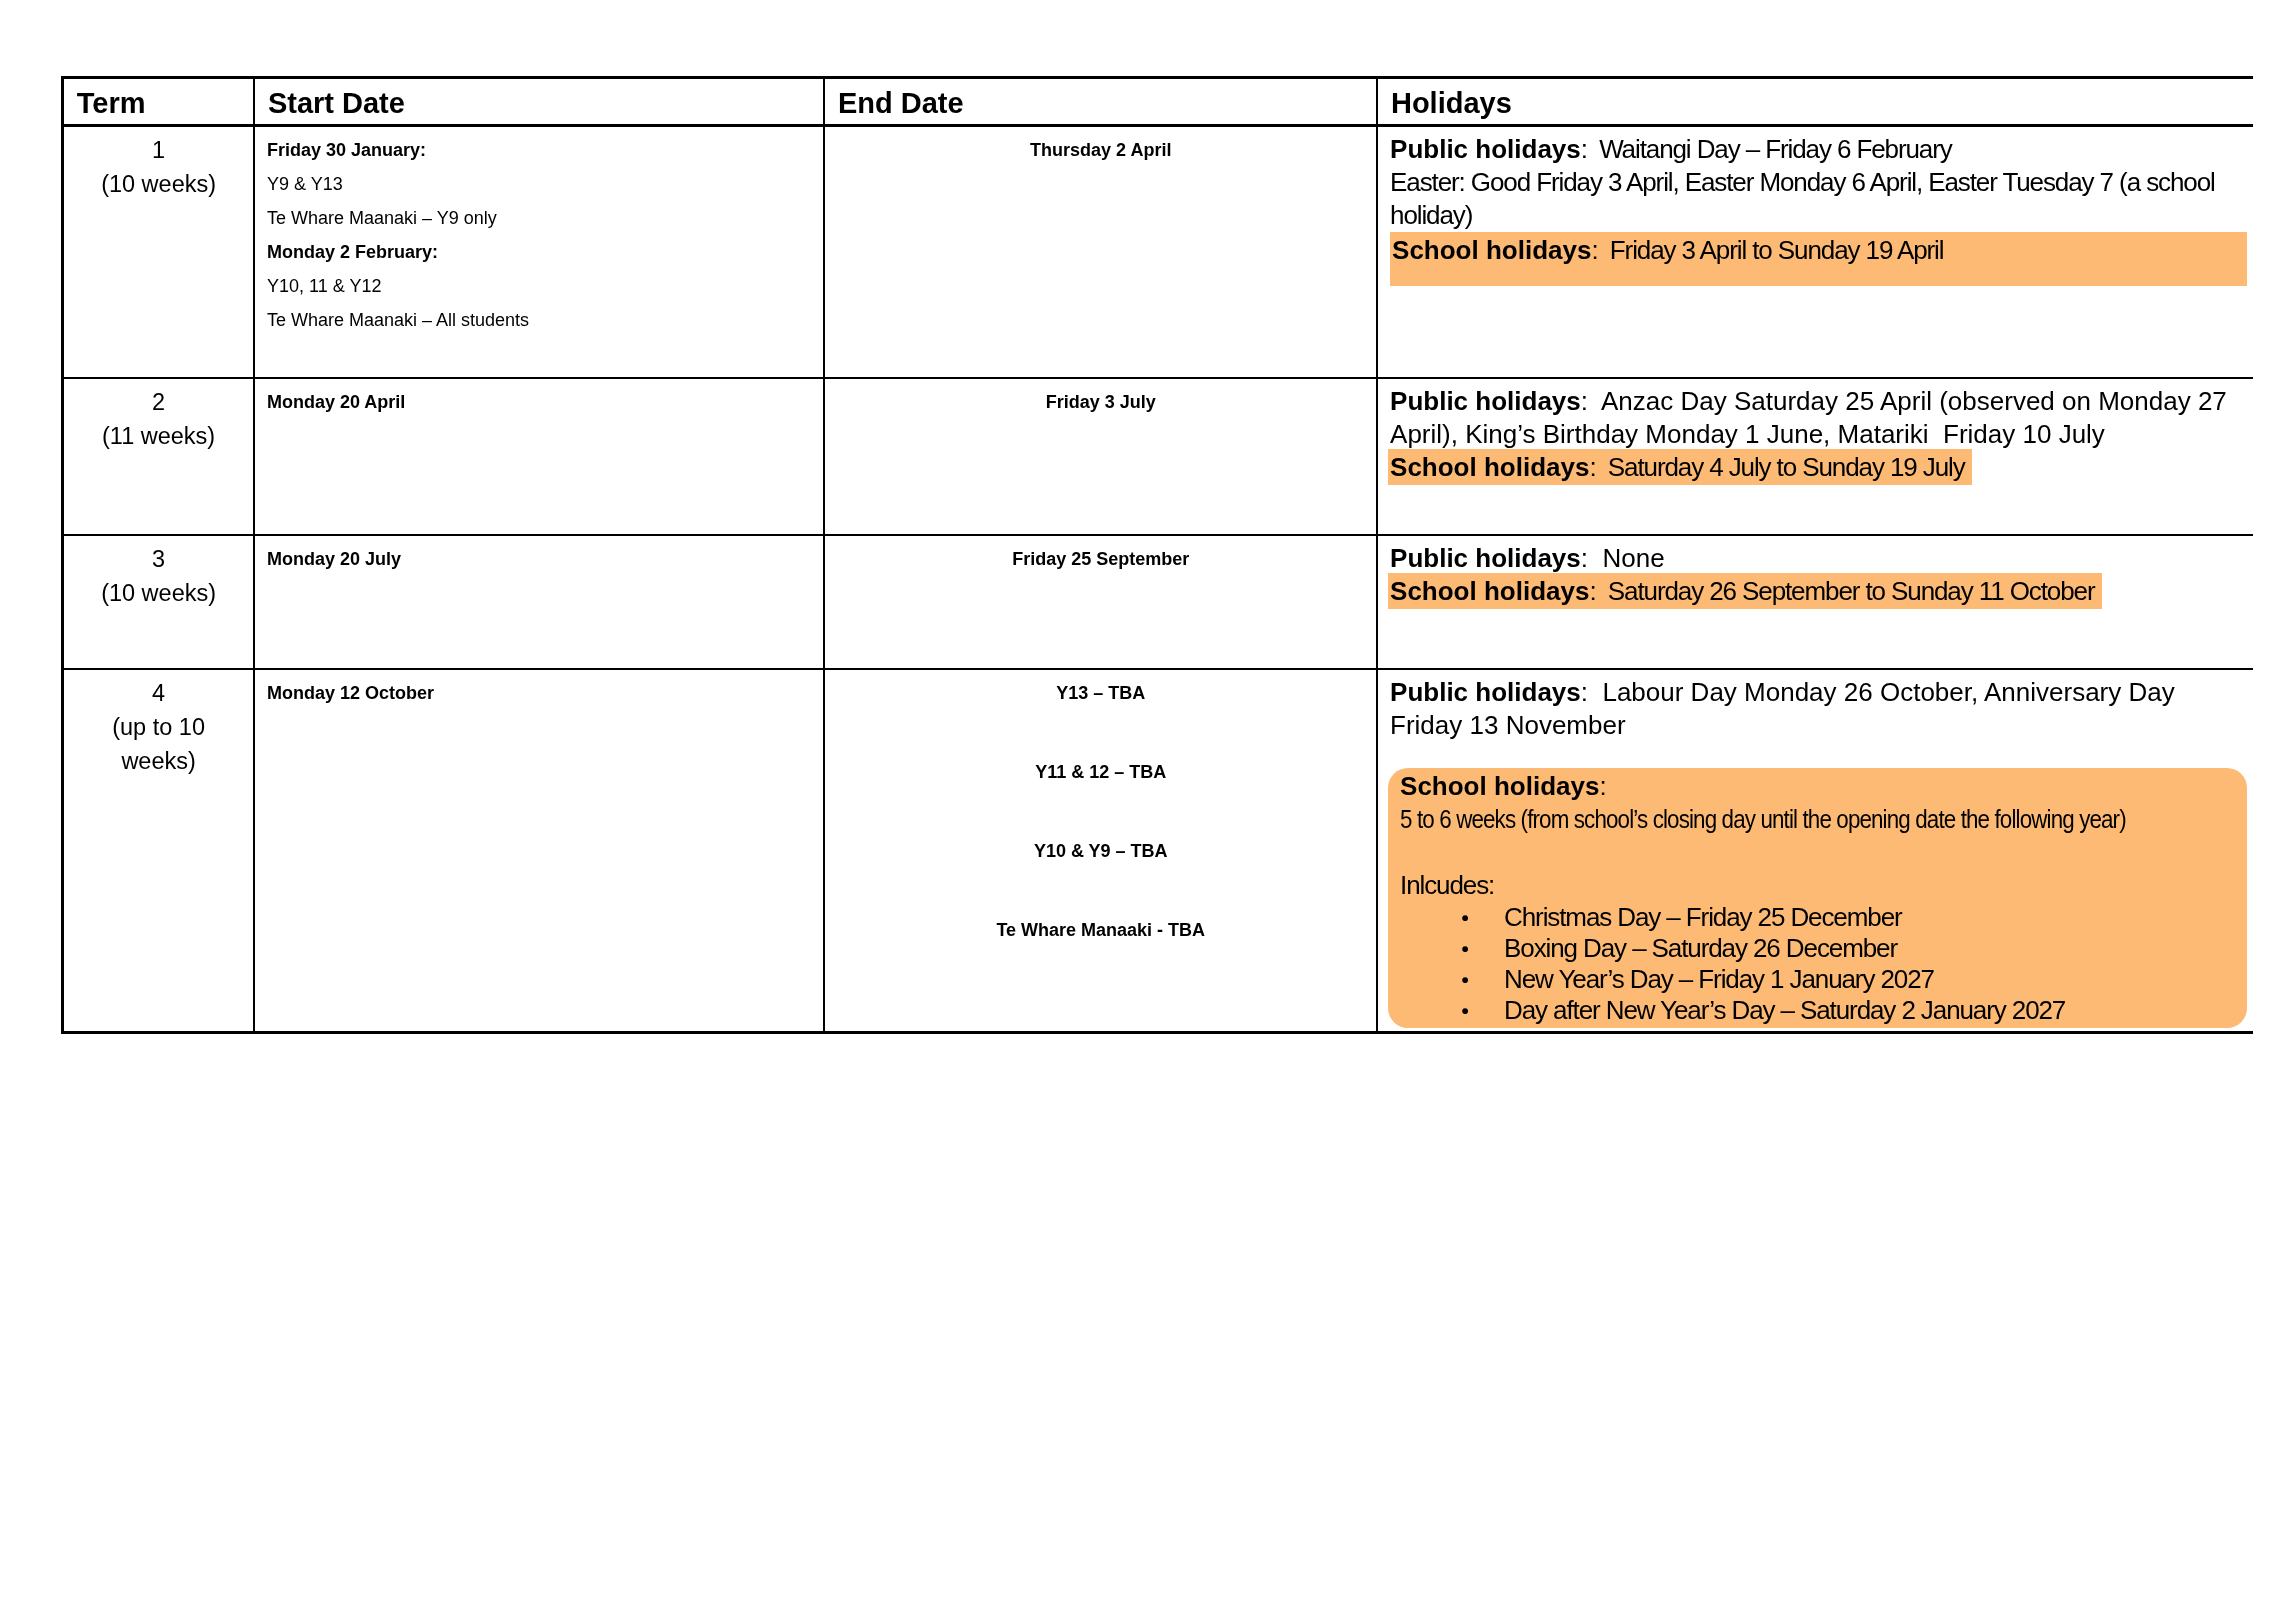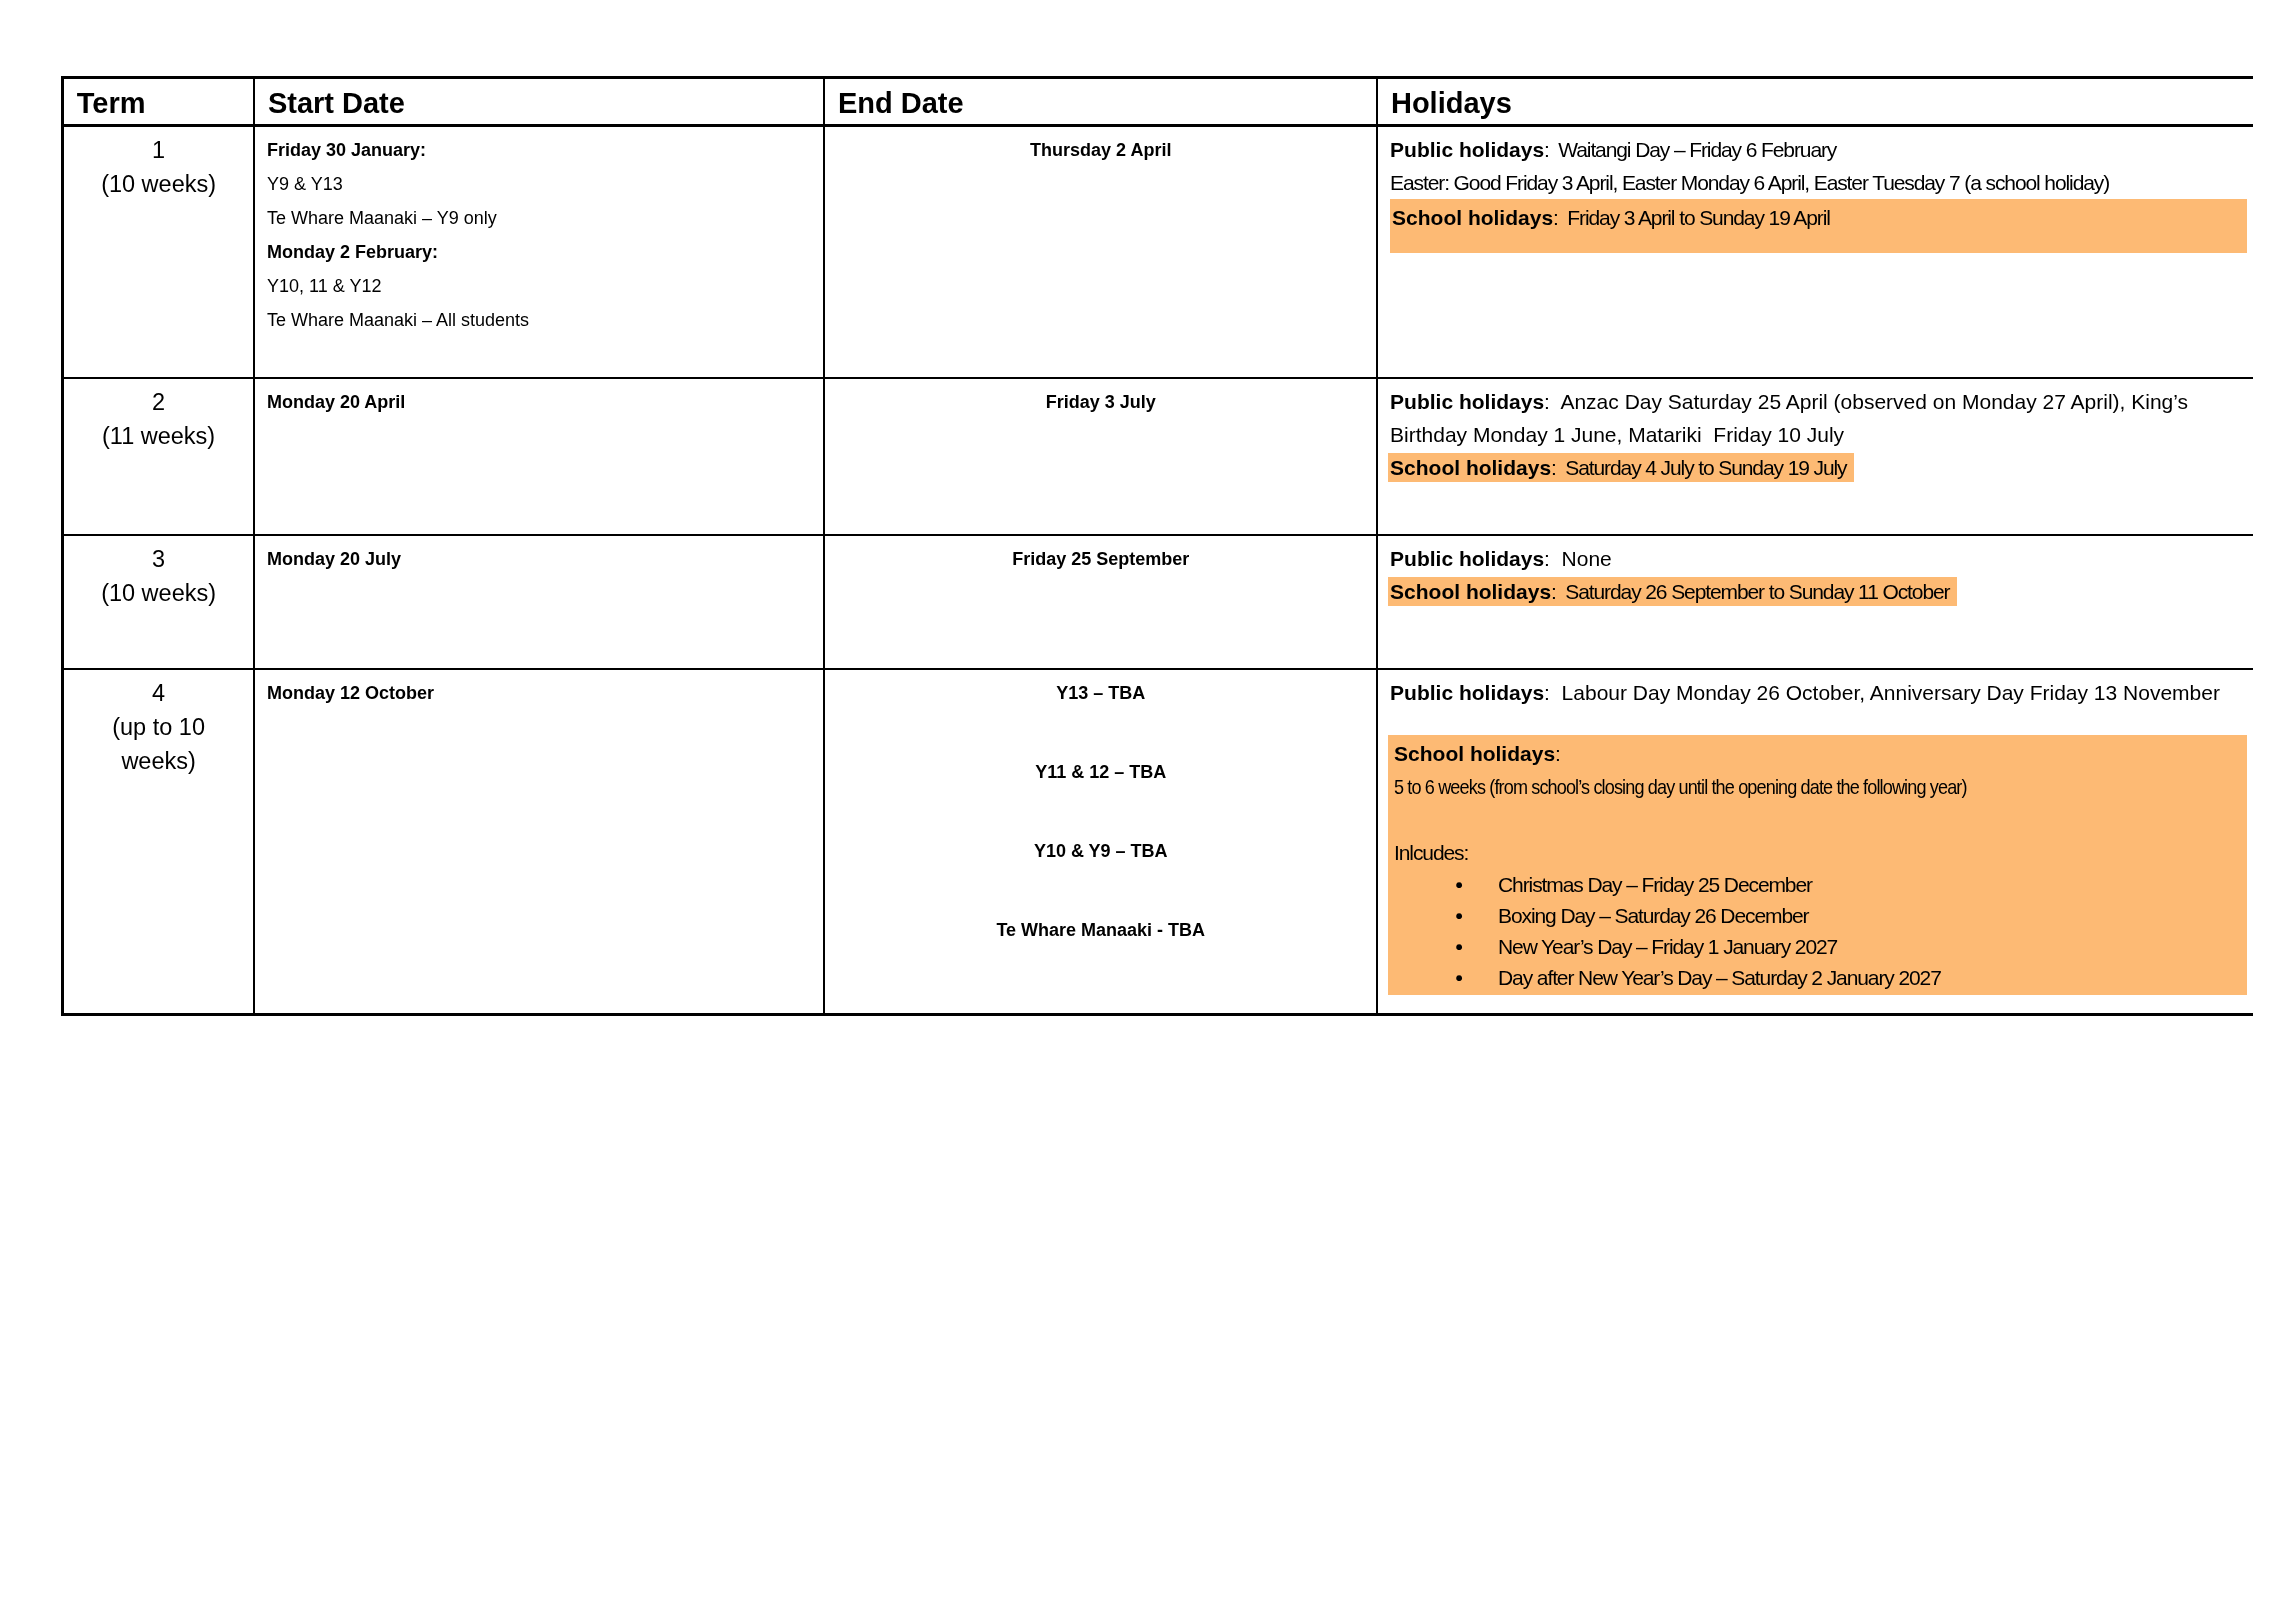--- a/index.html
+++ b/index.html
@@ -30,34 +30,34 @@
   tr.r3 { height: 345px; }
 
   .c-term { text-align: center; font-size: 23.5px; line-height: 34px; padding-top: 7.8px; }
   .c-start { font-size: 18px; line-height: 34px; padding-top: 7.8px; }
   .c-start .b { font-weight: 700; }
   .c-start .mt { }
   .c-end { text-align: center; font-size: 18px; line-height: 34px; font-weight: 700; padding-top: 7.8px; }
   .c-end .tba { margin-bottom: 45px; }
   .c-end .tba:last-child { margin-bottom: 4px; }
 
-  .c-hol { font-size: 21px; line-height: 33px; padding: 7.8px 11.8px 3.9px 11.8px; }
+  .c-hol { font-size: 26px; line-height: 33px; padding: 7.8px 11.8px 3.9px 11.8px; }
   .c-hol p { margin: 0; white-space: pre-wrap; }
   .c-hol b { font-weight: 700; }
   .nw { letter-spacing: -1.1px; }
   .sqz {
     display: inline-block; white-space: nowrap;
     letter-spacing: -1px;
     transform: scaleX(0.86); transform-origin: left center;
   }
   .sch { margin-top: 33px; }
   .hlbg { background: #fdba74; }
   .blk { padding: 2px 0 19.6px 2px; margin-left: -2px; }
   .hl-inline { padding: 2.9px 7.8px 2.9px 2px; margin-left: -2px; }
-  .blk4 { margin-top: 25.5px; padding: 2px 0 2px 6px; margin-left: -2px; }
+  .blk4 { margin-top: 25.5px; padding: 2px 0 2px 12px; margin-left: -2px; border-radius: 20px; }
   .sp34 { height: 33px; }
   .c-hol ul { list-style: none; margin: 0; padding: 0 0 0 61px; }
   .c-hol li { position: relative; padding-left: 43px; line-height: 31px; white-space: pre-wrap; }
   .c-hol li::before { content: "●"; position: absolute; left: 0; top: 0; font-size: 13.7px; line-height: 31px; }
 </style>
 </head>
 <body>
 
 <div class="page">
   <table class="tt">

